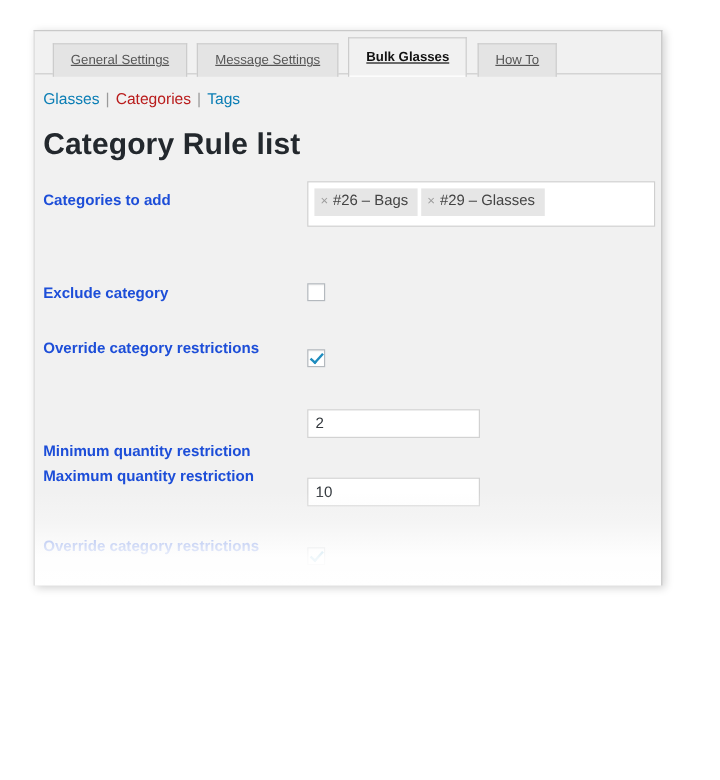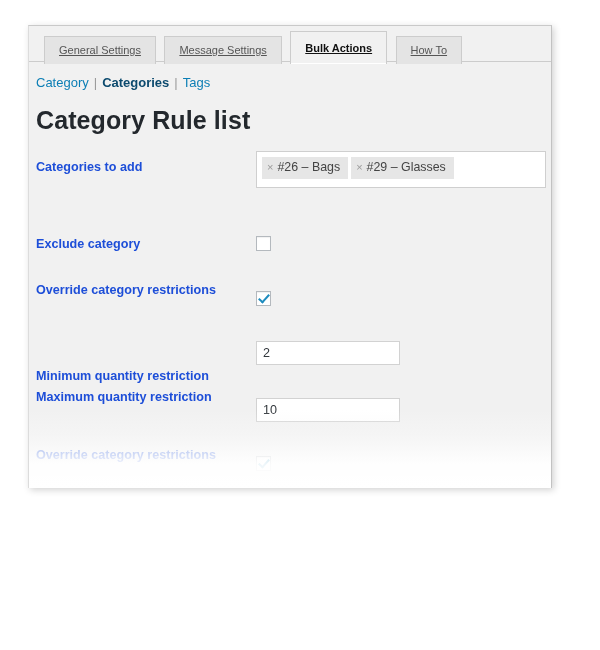--- a/index.html
+++ b/index.html
@@ -87,22 +87,22 @@
     line-height: 18px;
     color: #444444;
     white-space: nowrap;
   }
   .crumb-link {
     color: #0b7eb5;
     text-decoration: none;
     cursor: pointer;
   }
   .crumb-current {
-    color: #0c4a6e;
-    font-weight: bold;
+    color: #b91c1c;
+    font-weight: normal;
   }
   .crumb-sep {
     color: #9a9a9a;
     padding: 0 5px;
   }
 
   
   #page-title {
     margin: 13px 0 0 7px;
     font-size: 25px;
@@ -218,27 +218,27 @@
 </head>
 <body>
 
 <div id="panel">
 
   <div id="tabstrip">
     <div id="tabstrip-rule"></div>
 
     <div class="tab">General Settings</div>
     <div class="tab">Message Settings</div>
-    <div class="tab active">Bulk Actions</div>
+    <div class="tab active">Bulk Glasses</div>
     <div class="tab">How To</div>
   </div>
 
   <div id="content">
 
-    <div id="breadcrumb"><span class="crumb-link">Category</span><span class="crumb-sep">|</span><span class="crumb-current">Categories</span><span class="crumb-sep">|</span><span class="crumb-link">Tags</span></div>
+    <div id="breadcrumb"><span class="crumb-link">Glasses</span><span class="crumb-sep">|</span><span class="crumb-current">Categories</span><span class="crumb-sep">|</span><span class="crumb-link">Tags</span></div>
 
     <h1 id="page-title">Category Rule list</h1>
 
     <div id="form">
 
       <div class="row" style="height:84px;">
         <div class="row-label" style="top:9px;">Categories to add</div>
         <div class="row-field" style="top:0px;">
           <div class="multiselect">
             <span class="chip"><span class="chip-x">×</span><span>#26 – Bags</span></span><span class="chip"><span class="chip-x">×</span><span>#29 – Glasses</span></span><br>

